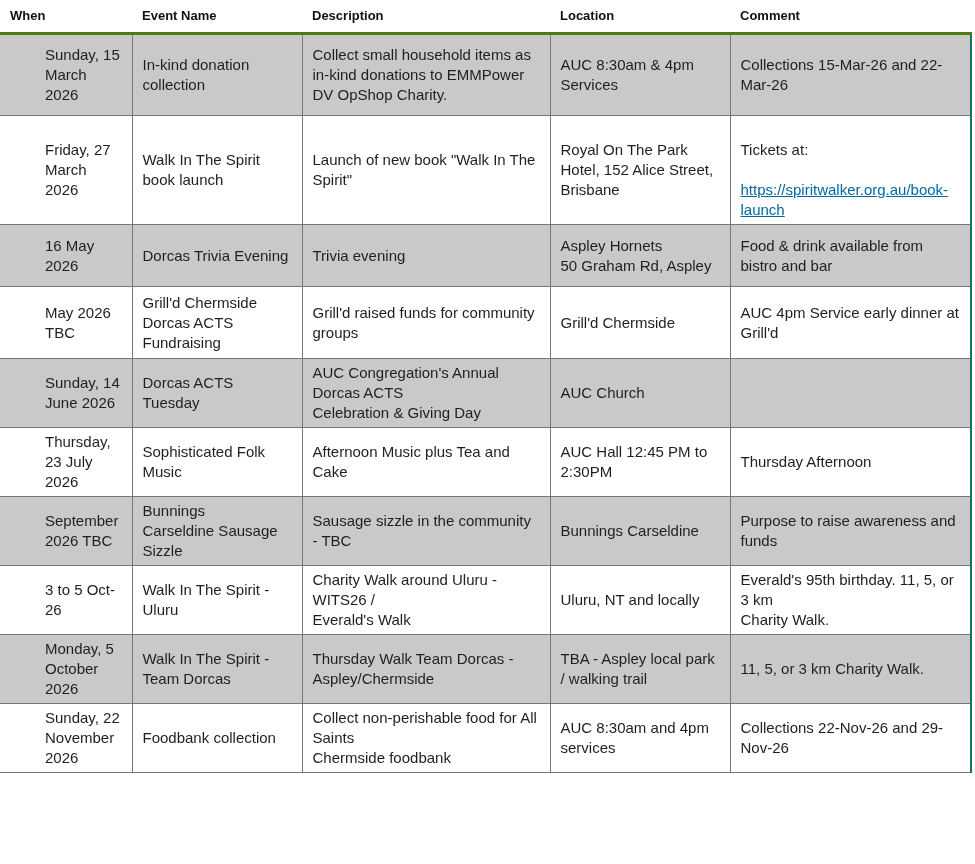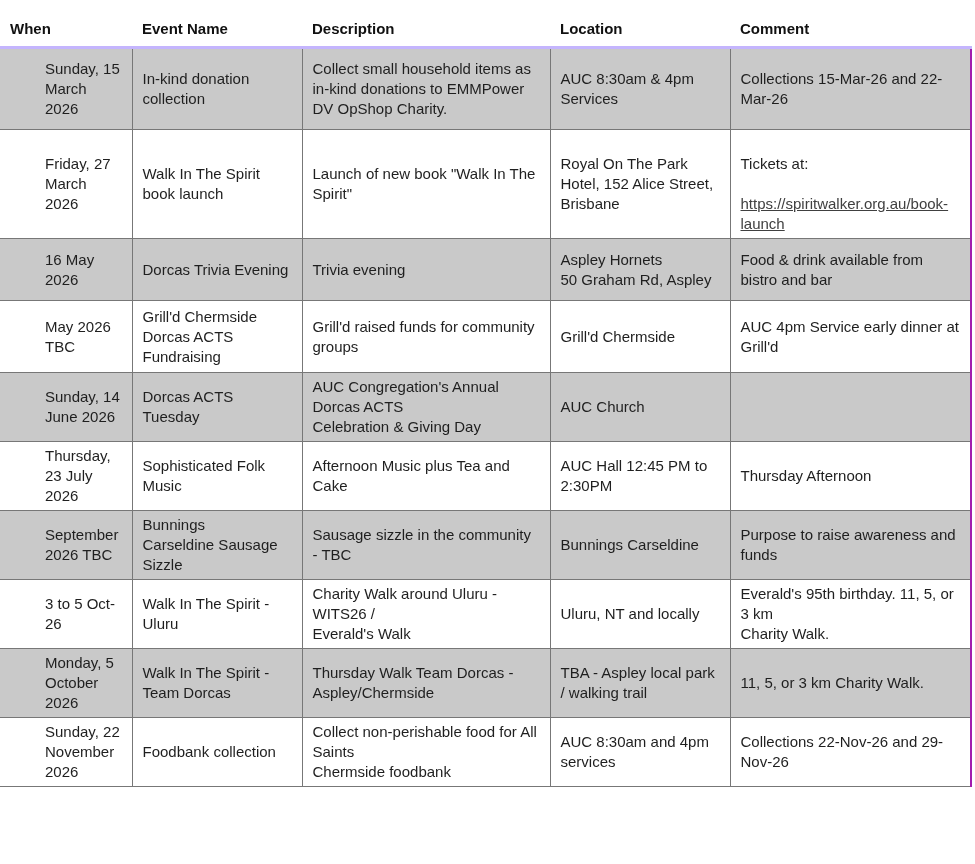--- a/index.html
+++ b/index.html
@@ -1,38 +1,38 @@
 <!DOCTYPE html>
 <html><head>
 <meta charset="utf-8">
 <style>
   html,body{margin:0;padding:0;background:#ffffff;width:975px;height:864px;overflow:hidden;
     font-family:"Liberation Sans","DejaVu Sans",sans-serif;color:#1f1f1f;}
   table{border-collapse:collapse;table-layout:fixed;width:971px;margin:0;}
-  th{font-size:15px;font-weight:bold;text-align:left;padding:20px 10px 9px 10px;
-     border:none;border-bottom:3px solid #c4b5fd;vertical-align:middle;color:#111;}
+  th{font-size:13px;font-weight:bold;text-align:left;padding:8px 10px 9px 10px;
+     border:none;border-bottom:3px solid #4d7c0f;vertical-align:middle;color:#111;}
   td{font-size:15px;line-height:20px;padding:4px 10px;vertical-align:middle;
      border:1px solid #777;white-space:pre-line;overflow:hidden;}
   col.c1{width:132px}col.c2{width:170px}col.c3{width:248px}col.c4{width:180px}col.c5{width:241px}
   td.first{border-left:none;padding-left:45px;}
-  td.last{border-right:2px solid #a21caf;}
+  td.last{border-right:2px solid #0f766e;}
   tbody tr:nth-child(odd) td{background:#C9C9C9;}
   tbody tr:nth-child(1){height:82px}
   tbody tr:nth-child(2){height:68px}
   tbody tr:nth-child(3){height:62px}
   tbody tr:nth-child(4){height:72px}
   tbody tr:nth-child(5){height:68px}
   tbody tr:nth-child(6){height:67px}
   tbody tr:nth-child(7){height:66px}
   tbody tr:nth-child(8){height:69px}
   tbody tr:nth-child(9){height:68px}
   tbody tr:nth-child(10){height:48px}
   tbody tr:nth-child(11){height:67px}
   tbody tr:nth-child(12){height:71px}
-  a.booklink{color:#404040;text-decoration:underline;overflow-wrap:anywhere;white-space:normal;display:inline-block;}
+  a.booklink{color:#0369a1;text-decoration:underline;overflow-wrap:anywhere;white-space:normal;display:inline-block;}
   .linkcell div{white-space:normal;}
 </style>
 </head>
 <body>
 
 <table>
   <colgroup>
       <col class="c1">
       <col class="c2">
       <col class="c3">

